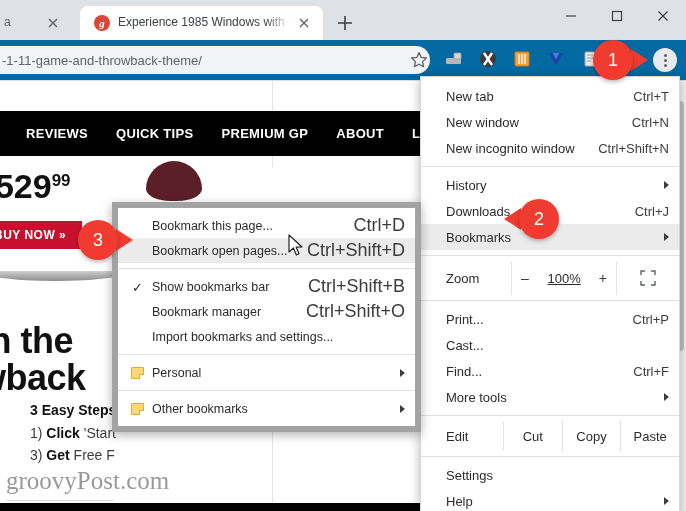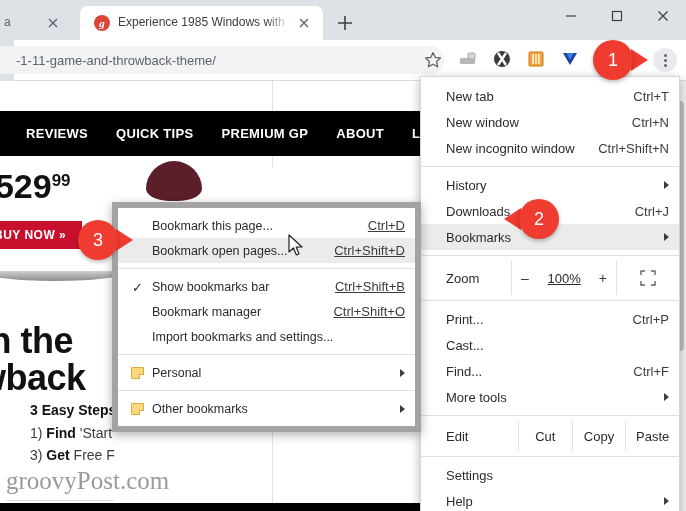--- a/index.html
+++ b/index.html
@@ -100,23 +100,22 @@
     width: 46px; height: 32px;
     display: flex; align-items: center; justify-content: center;
   }
   .wc svg { display: block; }
 
   
   .toolbar {
     position: absolute;
     left: 0; top: 40px; right: 0;
     height: 40px;
-    background: #ffffff;
+    background: #0369a1;
     border-bottom: 1px solid #dadce0;
-    margin-left: 14px;
   }
   .omnibox {
     position: absolute;
     left: -60px; top: 6px;
     width: 490px; height: 28px;
     background: #f1f3f4;
     border-radius: 14px;
     display: flex;
     align-items: center;
   }
@@ -395,21 +394,21 @@
     color: #2b2b2b;
   }
   .editrow .ecell {
     display: flex; align-items: center; justify-content: center;
     border-right: 1px solid #e0e0e0;
   }
   .editrow .ecell:last-child { border-right: none; }
   .editrow .ecell.first {
     justify-content: flex-start;
     padding-left: 25px;
-    width: 98px;
+    width: 83px;
     box-sizing: border-box;
   }
   .editrow .ecell.rest { flex: 1; }
 
   
   .bmenu {
     position: absolute;
     left: 112px; top: 202px;
     width: 309px;
     background: #ffffff;
@@ -423,21 +422,21 @@
     position: relative;
     height: 25px;
     display: flex;
     align-items: center;
     padding: 0 10px 0 34px;
     font-size: 12.5px;
     color: #2b2b2b;
     box-sizing: border-box;
   }
   .bmi.hl { background: #ebebeb; }
-  .bmi .accel { margin-left: auto; font-size: 13px; color: #3c3c3c; text-decoration: underline; }
+  .bmi .accel { margin-left: auto; font-size: 18px; color: #3c3c3c; }
   .bmi .arrow {
     margin-left: auto;
     width: 0; height: 0;
     border-left: 5px solid #3c3c3c;
     border-top: 4px solid transparent;
     border-bottom: 4px solid transparent;
   }
   .bmi .check {
     position: absolute;
     left: 14px; top: 50%;
@@ -655,21 +654,21 @@
       <div>wback</div>
     </div>
 
     <div class="watermark">groovyPost.com</div>
     <div class="watermark-rule"></div>
 
     <div class="promo">
       <div class="t">3 Easy Steps</div>
       <div>
         <span>1)</span>
-        <b>Find</b><span> 'Start</span>
+        <b>Click</b><span> 'Start</span>
       </div>
       <div>
         <span>3)</span>
         <b>Get</b><span> Free F</span>
       </div>
     </div>
 
     <div class="page-footer-line"></div>
 
     <div class="right-scrollbar">

